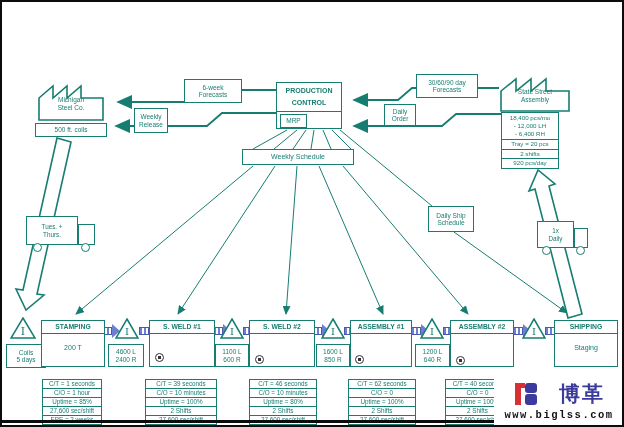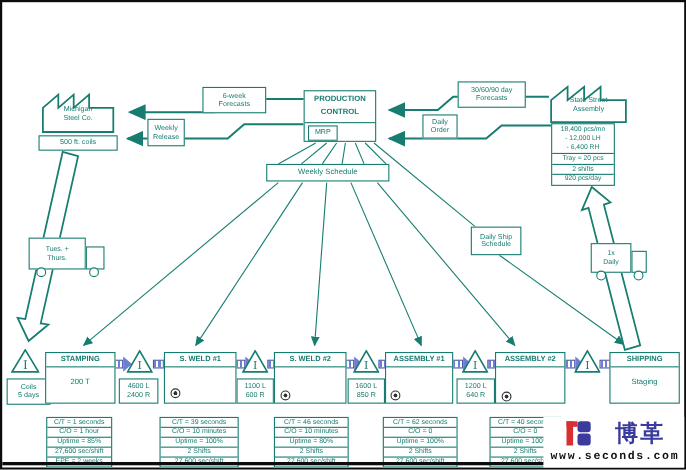--- a/index.html
+++ b/index.html
@@ -314,16 +314,16 @@
   <div id="logo">
     <div class="row1">
       <svg width="26" height="26" viewBox="0 0 26 26">
         <rect x="2" y="2" width="10" height="5" fill="#d83032"></rect>
         <rect x="2" y="2" width="6" height="22" fill="#d83032"></rect>
         <rect x="12" y="2" width="12" height="10" rx="3" fill="#3b3b9e"></rect>
         <rect x="12" y="13" width="12" height="11" rx="3" fill="#3b3b9e"></rect>
       </svg>
       <span class="brand">博革</span>
     </div>
-    <div class="url">www.seconds.com</div>
+    <div class="url">www.biglss.com</div>
   </div>
 
 </div>
 
 </body></html>

